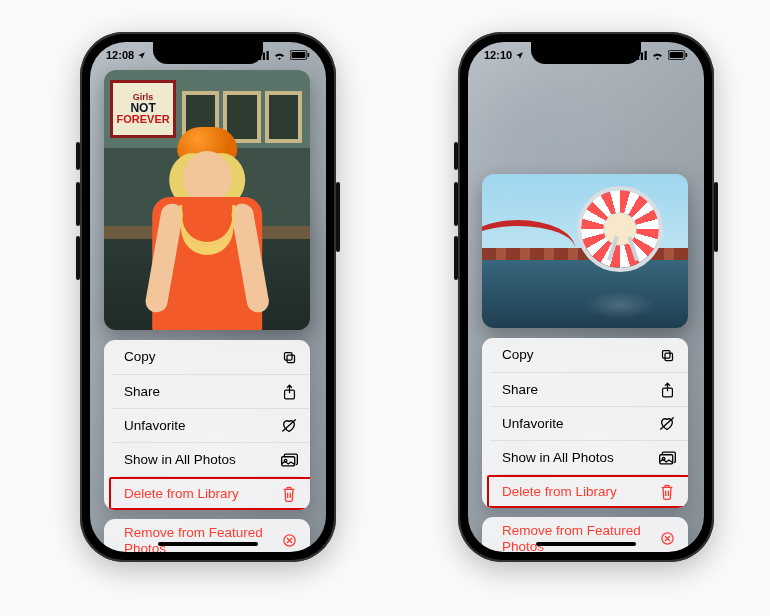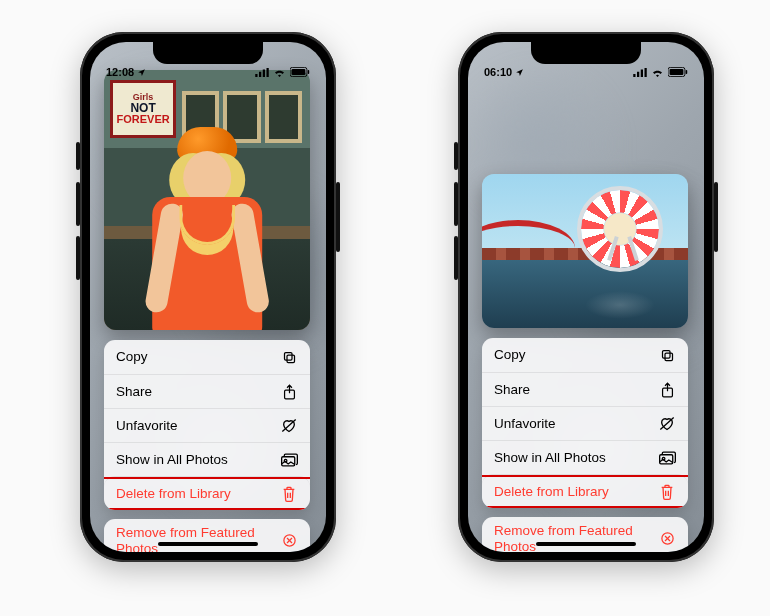--- a/index.html
+++ b/index.html
@@ -73,21 +73,20 @@
     top:4px; left:0; right:0;
     height:18px;
     z-index:15;
     font-size:11px;
     font-weight:600;
     color:#000;
     display:flex;
     justify-content:space-between;
     padding:0 16px;
     align-items:center;
-    margin-top:17px;
   }
   .status-left { display:flex; align-items:center; gap:3px; }
   .status-right{ display:flex; align-items:center; gap:4px; }
 
   .loc-icon svg, .sig-icon svg, .wifi-icon svg, .batt-icon svg { display:block; }
 
   .home-indicator {
     position:absolute;
     bottom:6px; left:50%;
     transform:translateX(-50%);
@@ -233,20 +232,21 @@
     box-shadow:0 6px 14px rgba(0,0,0,0.15);
   }
   .menu-item{
     display:flex;
     align-items:center;
     justify-content:space-between;
     min-height:34px;
     padding:6px 12px;
     border-top:1px solid rgba(0,0,0,0.08);
     color:#000;
+    margin-left:8px;
   }
   .menu-item:first-child{border-top:none;}
   .menu-item.destructive{ color:#ff3b30;border-radius:11px; }
   .menu-item .label{flex:1;line-height:1.15;}
   .menu-item .icon{width:18px;display:flex;justify-content:center;color:inherit;}
   .menu-item .icon svg{stroke:currentColor;}
 
   .highlight-box{
     position:absolute;
     border:2px solid #d40000;
@@ -398,21 +398,21 @@
     <div class="side-btn l1"></div>
     <div class="side-btn l2"></div>
     <div class="side-btn l3"></div>
     <div class="side-btn r1"></div>
 
     <div class="screen">
       <div class="notch"></div>
 
       <div class="status-bar">
         <div class="status-left">
-          <span>06:10</span>
+          <span>12:10</span>
           <span class="loc-icon">
             <svg width="9" height="9" viewBox="0 0 24 24" fill="#000">
                 <path d="M3 11l18-8-8 18-2-8-8-2z"></path>
               </svg>
           </span>
         </div>
         <div class="status-right">
           <span class="sig-icon">
             <svg width="14" height="9" viewBox="0 0 18 12" fill="#000">
                 <rect x="0" y="8" width="3" height="4"></rect>

